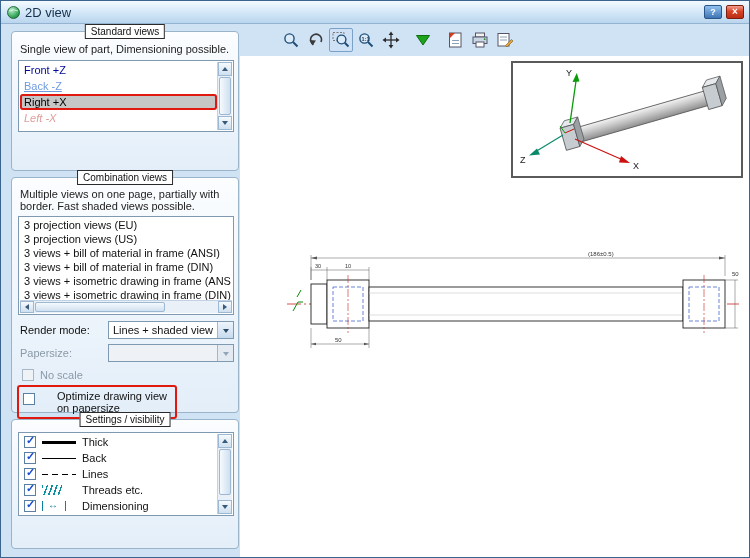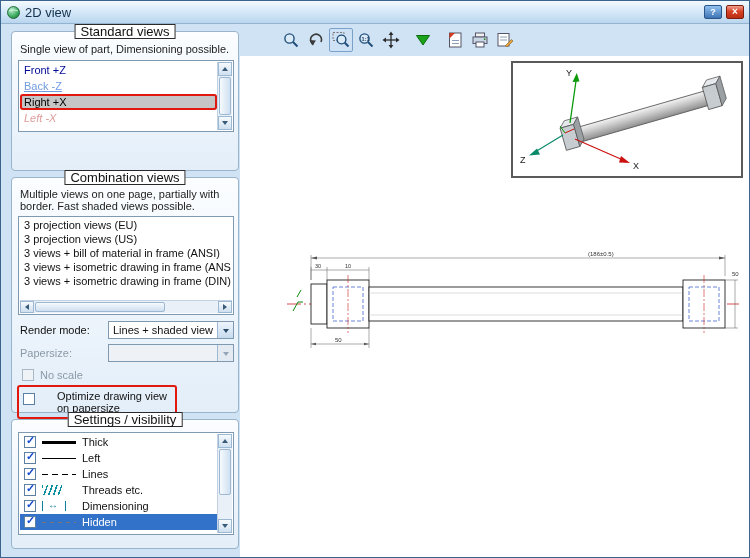--- a/index.html
+++ b/index.html
@@ -13,21 +13,21 @@
     border-bottom:1px solid #93b3d0;display:flex;align-items:center;padding:0 5px;gap:4px}
   .title{flex:1;font-size:13px;color:#15314d}
   .winbtn{width:18px;height:14px;border-radius:2px;display:flex;align-items:center;justify-content:center;
     font-size:9px;font-weight:bold;color:#fff;cursor:default;line-height:1}
   .helpbtn{background:linear-gradient(#8fc0ef,#3e74b4);border:1px solid #2b5687}
   .closebtn{background:linear-gradient(#f0a08e,#d84326 45%,#b92f14);border:1px solid #7e1d0c;font-size:10px}
 
   
   .group{position:absolute;background:linear-gradient(#fbfdff,#e3eef9);border:1px solid #9ab4ca;border-radius:4px}
   .gtab{position:absolute;top:-8px;left:50%;transform:translateX(-50%);background:#fff;border:1px solid #2a2a2a;
-    padding:0 5px;font-size:13px;white-space:nowrap;line-height:13px;z-index:2}
+    padding:0 5px;font-size:10px;white-space:nowrap;line-height:13px;z-index:2}
   .desc{position:absolute;font-size:11px;color:#222;line-height:11.5px}
 
   .listbox{position:absolute;background:#fff;border:1px solid #7f9ab0}
   .lrows{position:absolute;top:1px;left:1px;bottom:1px;right:16px;overflow:hidden}
   .lrows.hbar{bottom:14px;right:1px}
 
   .srow{height:16px;line-height:16px;padding-left:4px;white-space:nowrap;position:relative}
   .srow.selected{background:#c6c6c6}
   .srow.highlighted{box-shadow:inset 0 0 0 2px #e0180e;border-radius:3px}
   .crow{height:14px;line-height:14px;padding-left:4px;white-space:nowrap;overflow:hidden}
@@ -154,20 +154,23 @@
       <div class="crow">
             <span>3 projection views (EU)</span>
           </div>
           <div class="crow">
             <span>3 projection views (US)</span>
           </div>
           <div class="crow">
             <span>3 views + bill of material in frame (ANSI)</span>
           </div>
           <div class="crow">
+            <span>3 views + bill of material in frame (DIN)</span>
+          </div>
+          <div class="crow">
             <span>3 views + isometric drawing in frame (ANSI)</span>
           </div>
           <div class="crow">
             <span>3 views + isometric drawing in frame (DIN)</span>
           </div>
         </div>
       <div class="hscroll">
         <div class="hbtn left">
             <span class="arr lt"></span>
           </div>
@@ -198,32 +201,32 @@
     <span class="fieldlabel dim" style="left:28px;top:191px">No scale</span>
 
     <div class="redbox" style="left:5px;top:207px;width:160px">
       <span class="cb" style="margin-top:3px"></span>
       <span class="optlabel">Optimize drawing view on papersize</span>
     </div>
   </div>
 
   <div class="group" style="left:10px;top:418px;width:228px;height:130px">
     <span class="gtab">Settings / visibility</span>
-    <div class="listbox" style="left:6px;top:12px;width:216px;height:103px">
+    <div class="listbox" style="left:6px;top:12px;width:216px;height:84px">
       <div class="lrows">
 
       <div class="vrow ls-thick">
             <span class="cb checked"></span>
             <span class="sample"></span>
             <span class="vlabel">Thick</span>
           </div>
           <div class="vrow ls-thin">
             <span class="cb checked"></span>
             <span class="sample"></span>
-            <span class="vlabel">Left</span>
+            <span class="vlabel">Back</span>
           </div>
           <div class="vrow ls-dashed">
             <span class="cb checked"></span>
             <span class="sample"></span>
             <span class="vlabel">Lines</span>
           </div>
           <div class="vrow ls-threads">
             <span class="cb checked"></span>
             <span class="sample"></span>
             <span class="vlabel">Threads etc.</span>

